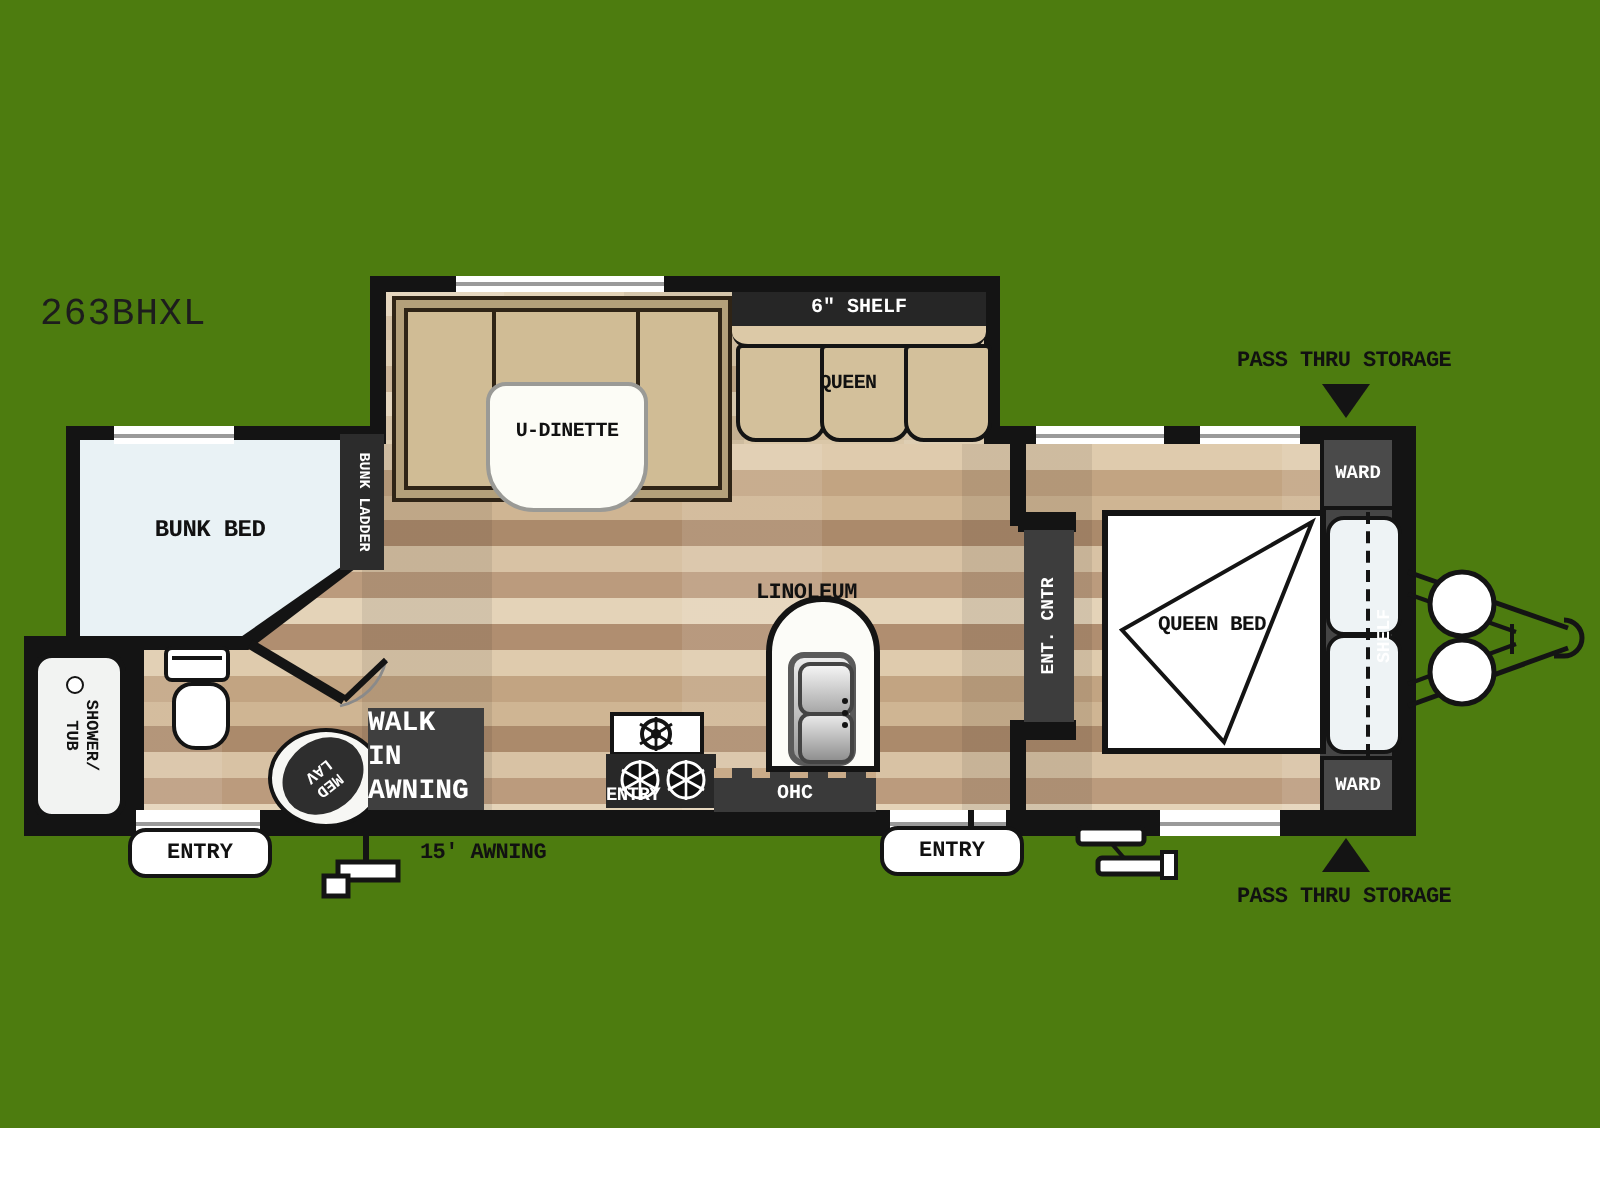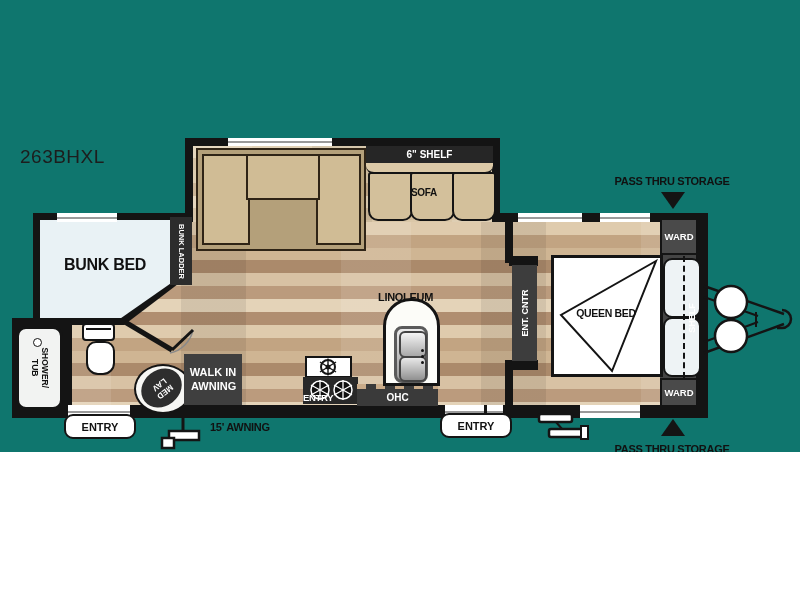--- a/index.html
+++ b/index.html
@@ -1,17 +1,17 @@
 <!DOCTYPE html>
 <html><head>
 <meta charset="utf-8">
 <style>
   html,body{margin:0;padding:0;background:#fff;}
-  .stage{position:relative;width:800px;height:452px;background:#0f766e;overflow:hidden;
-         font-family:Liberation Sans, sans-serif;}
+  .stage{position:relative;width:800px;height:564px;background:#4d7c0f;overflow:hidden;
+         font-family:Liberation Mono, monospace;}
   .abs{position:absolute;}
   .wall{position:absolute;background:#141414;z-index:2;}
   .floor-main{position:absolute;z-index:1;background-color:#c9ab89;
     background-image:
       repeating-linear-gradient(90deg, rgba(255,255,255,.10) 0 70px, rgba(0,0,0,0) 70px 140px, rgba(0,0,0,.08) 140px 205px, rgba(0,0,0,0) 205px 300px),
       repeating-linear-gradient(180deg,#dfcbad 0 13px,#c2a482 13px 26px,#cfb593 26px 38px,#ab8a6b 38px 51px,#d8c2a4 51px 64px,#bb9b7d 64px 77px,#e4d3b8 77px 90px,#b08e70 90px 103px);}
   .floor-slide{position:absolute;z-index:1;background-color:#d8c6a8;
     background-image:
       repeating-linear-gradient(90deg, rgba(255,255,255,.12) 0 60px, rgba(0,0,0,0) 60px 120px, rgba(0,0,0,.06) 120px 180px, rgba(0,0,0,0) 180px 260px),
       repeating-linear-gradient(180deg,#e2d2b6 0 12px,#d0bb9a 12px 24px,#dac7a8 24px 37px,#c4ab8a 37px 50px);}
@@ -47,21 +47,21 @@
   <div class="wall" style="left:492px;top:213px;width:216px;height:9px;"></div>
   <div class="wall" style="left:33px;top:213px;width:8px;height:112px;"></div>
   <div class="wall" style="left:12px;top:318px;width:60px;height:100px;"></div>
   <div class="wall" style="left:33px;top:405px;width:675px;height:13px;"></div>
   <div class="wall" style="left:694px;top:213px;width:14px;height:205px;"></div>
   <div class="wall" style="left:505px;top:215px;width:8px;height:48px;"></div>
   <div class="wall" style="left:505px;top:360px;width:8px;height:47px;"></div>
 
   <div class="wall" style="left:33px;top:213px;width:147px;height:112px;clip-path:polygon(0 0,100% 0,100% 62%,62% 100%,0 100%);"></div>
   <div class="abs" style="left:40px;top:220px;width:133px;height:98px;background:#e9f2f5;z-index:3;clip-path:polygon(0 0,100% 0,100% 63%,61% 100%,0 100%);"></div>
-  <div class="lbl ctr" style="left:55px;top:258px;width:100px;height:14px;font-size:16px;">BUNK BED</div>
+  <div class="lbl ctr" style="left:55px;top:258px;width:100px;height:14px;font-size:12px;">BUNK BED</div>
 
   <div class="abs ctr" style="left:170px;top:217px;width:22px;height:68px;background:#2c2c2c;z-index:4;">
     <span class="rot-cw wlbl" style="font-size:7.5px;font-weight:bold;letter-spacing:0;">BUNK LADDER</span>
   </div>
 
   <div class="window" style="left:57px;top:213px;width:60px;height:9px;">
       <div class="pane"></div>
     </div>
   <div class="window" style="left:228px;top:138px;width:104px;height:8px;">
       <div class="pane"></div>
@@ -80,29 +80,32 @@
     </div>
   <div class="wall" style="left:484px;top:405px;width:3px;height:13px;z-index:4;"></div>
   <div class="window" style="left:580px;top:405px;width:60px;height:13px;">
       <div class="pane"></div>
     </div>
 
   <div class="abs" style="left:196px;top:148px;width:166px;height:99px;background:#b4a07a;border:2px solid #2f2416;z-index:3;"></div>
   <div class="abs" style="left:202px;top:154px;width:44px;height:87px;background:#d0bc95;border:2px solid #2f2416;z-index:4;"></div>
   <div class="abs" style="left:316px;top:154px;width:41px;height:87px;background:#d0bc95;border:2px solid #2f2416;z-index:4;"></div>
   <div class="abs" style="left:246px;top:154px;width:70px;height:42px;background:#d0bc95;border:2px solid #2f2416;z-index:4;"></div>
+  <div class="abs" style="left:243px;top:191px;width:77px;height:61px;background:#fcfcf6;border:2px solid #9a9a96;border-radius:10px 10px 24px 24px;z-index:5;">
+    <div class="lbl" style="position:absolute;left:0;top:18px;width:100%;text-align:center;font-size:10px;">U-DINETTE</div>
+  </div>
 
   <div class="abs ctr" style="left:366px;top:146px;width:127px;height:17px;background:#262626;z-index:4;">
     <span class="wlbl" style="font-size:10px;font-weight:bold;">6" SHELF</span>
   </div>
   <div class="abs" style="left:366px;top:163px;width:127px;height:9px;background:#dcc9a7;border-bottom:2px solid #141414;border-radius:0 0 8px 8px;z-index:4;"></div>
   <div class="cushion" style="left:368px;top:172px;width:41px;height:45px;"></div>
   <div class="cushion" style="left:410px;top:172px;width:41px;height:45px;"></div>
   <div class="cushion" style="left:452px;top:172px;width:40px;height:45px;"></div>
-  <div class="lbl ctr" style="left:400px;top:186px;width:48px;height:13px;font-size:10px;z-index:5;">SOFA</div>
+  <div class="lbl ctr" style="left:400px;top:186px;width:48px;height:13px;font-size:10px;z-index:5;">QUEEN</div>
 
   <div class="lbl" style="left:330px;top:291px;font-size:11px;padding-left:48px;">LINOLEUM</div>
 
   <div class="abs" style="left:660px;top:253px;width:36px;height:127px;background:#454545;z-index:3;"></div>
   <div class="abs ctr" style="left:660px;top:218px;width:38px;height:37px;background:#4a4a4a;border:2px solid #141414;z-index:4;box-sizing:border-box;">
     <span class="wlbl" style="font-size:9.5px;font-weight:bold;">WARD</span>
   </div>
   <div class="abs ctr" style="left:660px;top:378px;width:38px;height:29px;background:#4a4a4a;border:2px solid #141414;z-index:4;box-sizing:border-box;">
     <span class="wlbl" style="font-size:9.5px;font-weight:bold;">WARD</span>
   </div>
@@ -159,21 +162,21 @@
   </svg>
   <div class="abs" style="left:134px;top:364px;width:54px;height:46px;background:#f7f7f4;border:2px solid #141414;border-radius:50%;z-index:4;"></div>
   <div class="abs ctr" style="left:140px;top:370px;width:43px;height:36px;background:#2e2e2e;border-radius:50%;transform:rotate(-38deg);z-index:5;">
     <div style="transform:rotate(180deg);color:#fff;font-weight:bold;font-size:8px;line-height:1.1;text-align:center;">
       <div>MED</div>
       <div>LAV</div>
     </div>
   </div>
 
   <div class="darkbox ctr" style="left:184px;top:354px;width:58px;height:51px;">
-    <div class="wlbl" style="font-size:11px;font-weight:bold;line-height:1.2;text-align:right;">
+    <div class="wlbl" style="font-size:14px;font-weight:bold;line-height:1.2;text-align:left;">
       <div>WALK IN</div>
       <div>AWNING</div>
     </div>
   </div>
   <div class="abs" style="left:305px;top:356px;width:47px;height:22px;background:#fff;border:2px solid #141414;z-index:4;box-sizing:border-box;">
     <svg width="43" height="18" viewBox="0 0 43 18">
       <circle cx="21" cy="9" r="7" fill="none" stroke="#141414" stroke-width="2"></circle>
       <circle cx="21" cy="9" r="2.5" fill="#141414"></circle>
       <line x1="21" y1="0.5" x2="21" y2="17.5" stroke="#141414" stroke-width="1.4"></line>
       <line x1="13" y1="4" x2="29" y2="14" stroke="#141414" stroke-width="1.4"></line>

